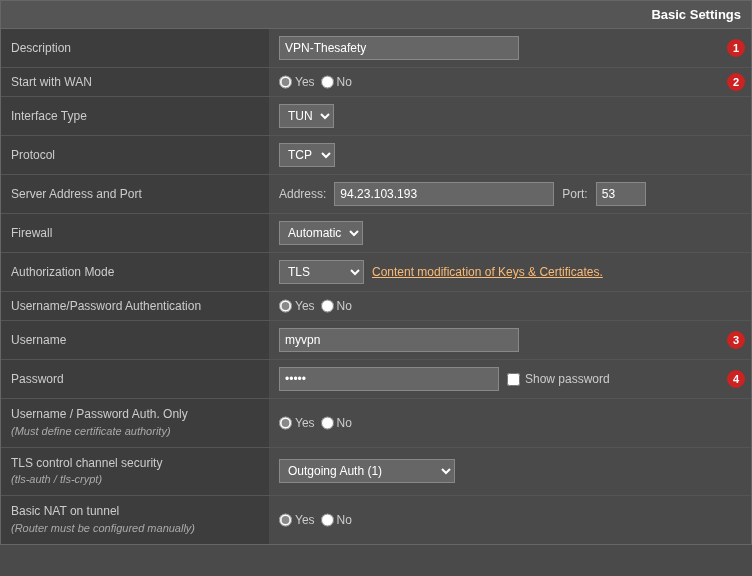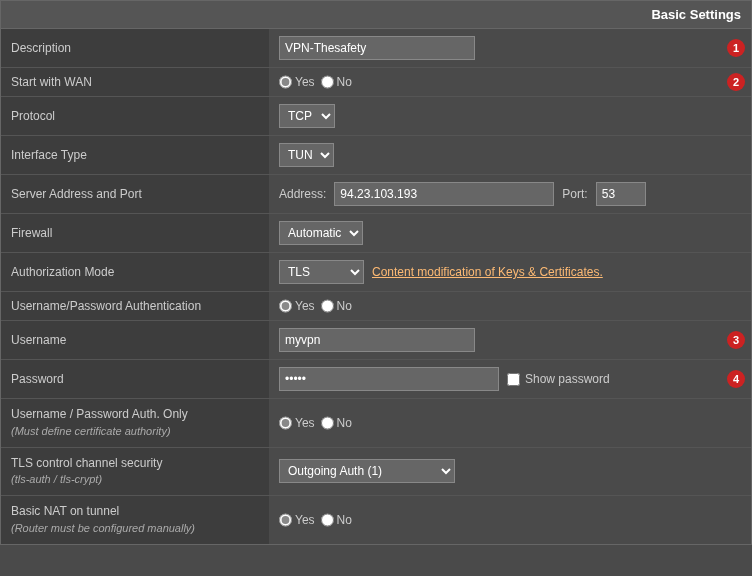--- a/index.html
+++ b/index.html
@@ -60,21 +60,21 @@
     .field-input {
       background: #666;
       border: 1px solid #888;
       color: #fff;
       padding: 3px 5px;
       font-size: 12px;
       height: 24px;
     }
 
     .field-input-wide {
-      width: 196px;
+      width: 240px;
     }
 
     .field-input-address {
       width: 220px;
     }
 
     .field-input-port {
       width: 50px;
     }
 
@@ -185,35 +185,35 @@
           <label>
             <input type="radio" name="start_with_wan" style="">
             <span>No</span>
           </label>
         </div>
         <span class="badge">2</span>
       </td>
     </tr>
 
     <tr>
+      <td class="label-col">Interface Type</td>
+      <td class="value-col">
+        <select class="select-field">
+          <option>TUN</option>
+          <option>TAP</option>
+        </select>
+      </td>
+    </tr>
+
+    <tr>
       <td class="label-col">Protocol</td>
       <td class="value-col">
         <select class="select-field">
           <option>TCP</option>
           <option>UDP</option>
-        </select>
-      </td>
-    </tr>
-
-    <tr>
-      <td class="label-col">Interface Type</td>
-      <td class="value-col">
-        <select class="select-field">
-          <option>TUN</option>
-          <option>TAP</option>
         </select>
       </td>
     </tr>
 
     <tr>
       <td class="label-col">Server Address and Port</td>
       <td class="value-col">
         <div class="inline-flex">
           <span>Address:</span>
           <input type="text" class="field-input field-input-address" value="94.23.103.193" style="">

